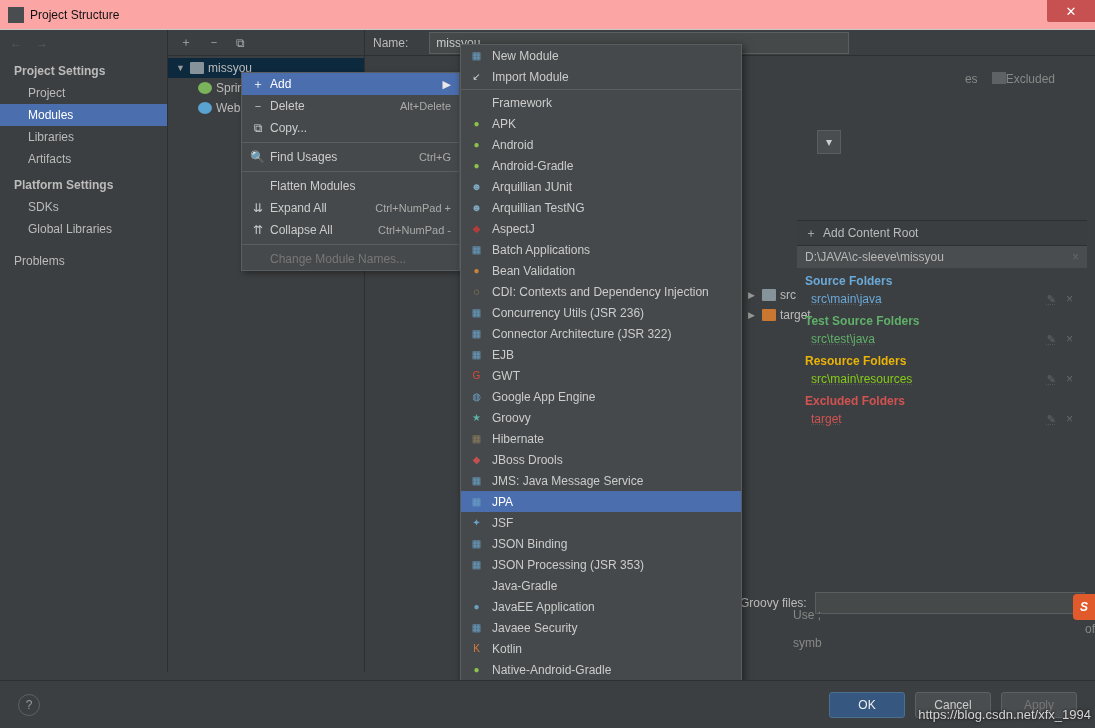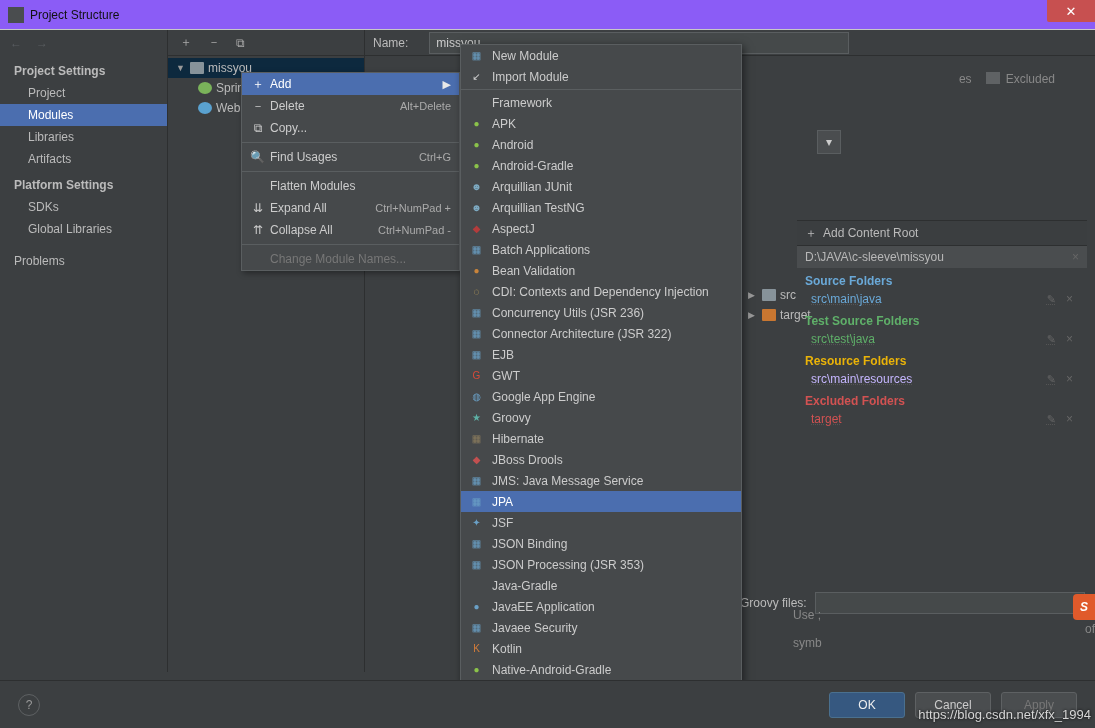--- a/index.html
+++ b/index.html
@@ -1,17 +1,17 @@
 <!DOCTYPE html>
 <html><head>
 <meta charset="utf-8">
 <style>
   *{box-sizing:border-box;margin:0;padding:0;font-family:"Segoe UI",Arial,sans-serif;font-size:12px;user-select:none}
   body{background:#3c3f41;color:#bbb;width:1095px;height:728px;overflow:hidden;position:relative}
-  .titlebar{height:30px;background:#8b5cf6;border-bottom:1px solid #c8c8c8;display:flex;align-items:center;position:relative}
+  .titlebar{height:30px;background:#fca5a5;border-bottom:1px solid #c8c8c8;display:flex;align-items:center;position:relative}
   .tb-icon{width:16px;height:16px;margin:0 6px 0 8px;background:#4a4d4f}
   .tb-ttl{color:#111;font-size:12px}
   .tb-close{position:absolute;right:0;top:0;width:48px;height:22px;background:#c75050;color:#fff;display:flex;align-items:center;justify-content:center;font-size:13px;border-radius:0 0 0 2px}
   .main{display:flex;height:642px;background:#3c3f41}
   .navarea{width:168px;background:#3c3f41;border-right:1px solid #2d2f30}
   .navarrows{height:26px;display:flex;align-items:center;padding:0 10px;color:#5a5e62;gap:14px;font-size:14px}
   .navhdr{color:#bbb;font-weight:bold;padding:8px 14px 4px}
   .navitem{height:22px;display:flex;align-items:center;padding:0 28px;color:#bbb;cursor:pointer}
   .navitem.sel{background:#4b6eaf;color:#fff}
   .midcol{width:197px;border-right:1px solid #2d2f30;display:flex;flex-direction:column}
@@ -115,21 +115,21 @@
   </div>
 
   <div class="rightcol">
     <div class="namerow">
       <span>Name:</span>
       <input class="nameinput" value="missyou" style="">
     </div>
 
     <div class="tabhint">
       <span>es</span>
-      <span style="display:flex;align-items:flex-start;gap:6px">
+      <span style="display:flex;align-items:flex-start;gap:0">
           <span class="exfold"></span>
           <span>Excluded</span>
         </span>
     </div>
     <div class="dd">
         <span>▾</span>
       </div>
 
     <div class="treerows">
       <div class="trow">
@@ -159,21 +159,21 @@
             <span style="color:#6aa9d8">src\main\java</span>
             <span><span class="pen">✎</span><span class="x">×</span></span>
           </div>
           <div class="rp-sec" style="color: rgb(95, 176, 105);">Test Source Folders</div>
           <div class="rp-item">
             <span style="color:#5fb069">src\test\java</span>
             <span><span class="pen">✎</span><span class="x">×</span></span>
           </div>
           <div class="rp-sec" style="color: #eab308;">Resource Folders</div>
           <div class="rp-item">
-            <span style="color:#c4b5fd">src\main\resources</span>
+            <span style="color:#84cc16">src\main\resources</span>
             <span><span class="pen">✎</span><span class="x">×</span></span>
           </div>
           <div class="rp-sec" style="color: rgb(210, 82, 82);">Excluded Folders</div>
           <div class="rp-item">
             <span style="color:#d25252">target</span>
             <span><span class="pen">✎</span><span class="x">×</span></span>
           </div>
         </div>
     </div>
 

